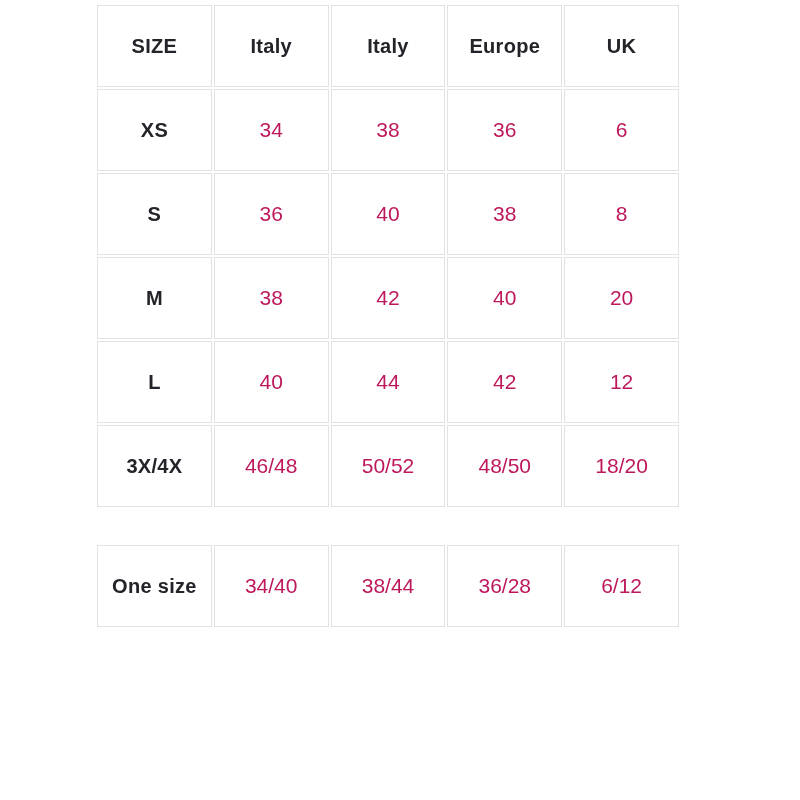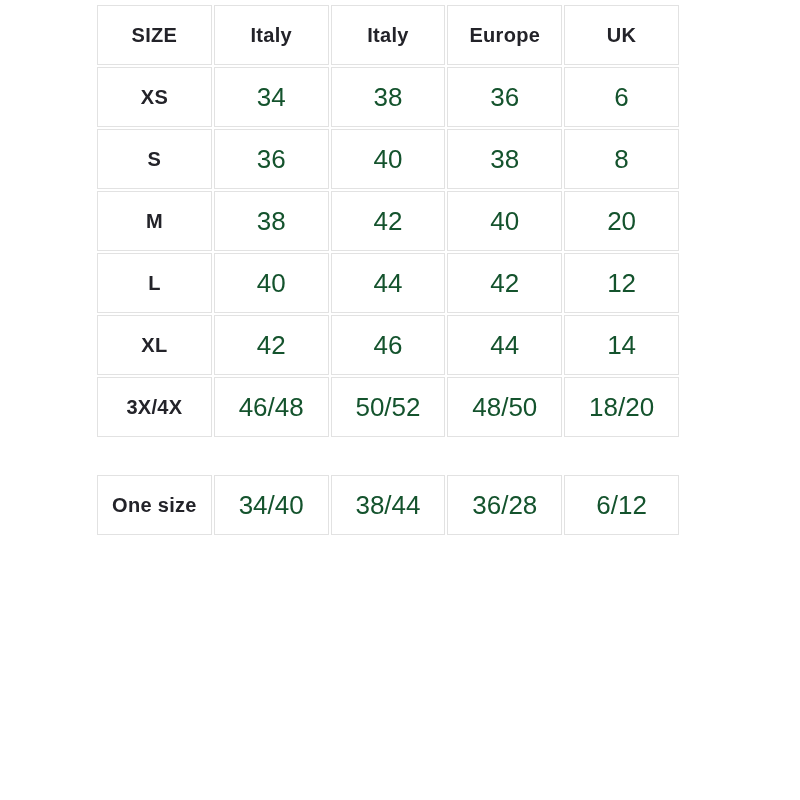--- a/index.html
+++ b/index.html
@@ -27,32 +27,32 @@
     width: 100%;
     table-layout: fixed;
   }
   table.size-table th,
   table.size-table td {
     border: 1px solid #e2e2e2;
     background: #ffffff;
     height: 58px;
     text-align: center;
     vertical-align: middle;
-    padding: 0;
+    padding: 11px;
   }
   table.size-table th {
     font-size: 20px;
     font-weight: bold;
     color: #232329;
     letter-spacing: 0.3px;
   }
   table.size-table td {
-    font-size: 26px;
+    font-size: 21px;
     font-weight: normal;
-    color: #14532d;
+    color: #be185d;
   }
   table.secondary {
     margin-top: 34px;
   }
 </style>
 </head>
 <body>
 
 <div class="page">
   <div class="table-wrap">
@@ -90,27 +90,20 @@
           <td>20</td>
         </tr>
         <tr>
           <th>L</th>
           <td>40</td>
           <td>44</td>
           <td>42</td>
           <td>12</td>
         </tr>
         <tr>
-          <th>XL</th>
-          <td>42</td>
-          <td>46</td>
-          <td>44</td>
-          <td>14</td>
-        </tr>
-        <tr>
           <th>3X/4X</th>
           <td>46/48</td>
           <td>50/52</td>
           <td>48/50</td>
           <td>18/20</td>
         </tr>
       </tbody>
     </table>
 
     <table class="size-table secondary">

